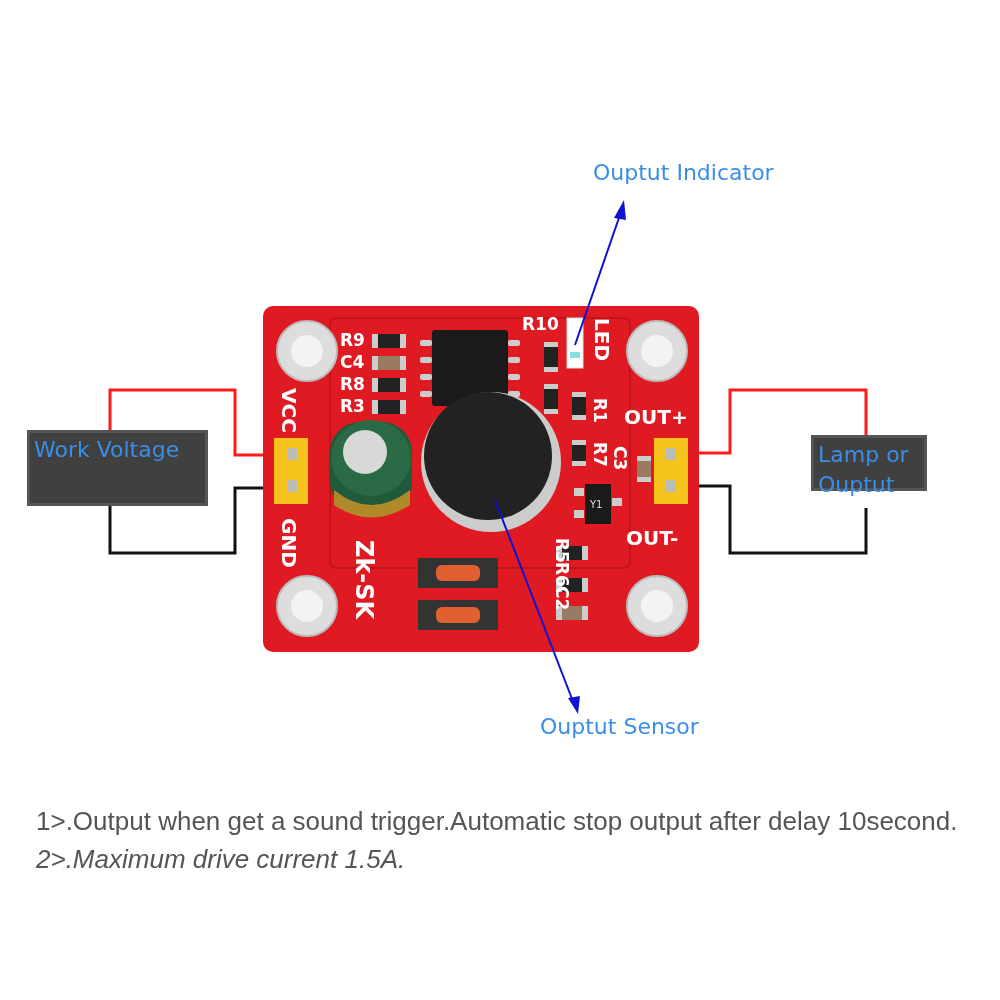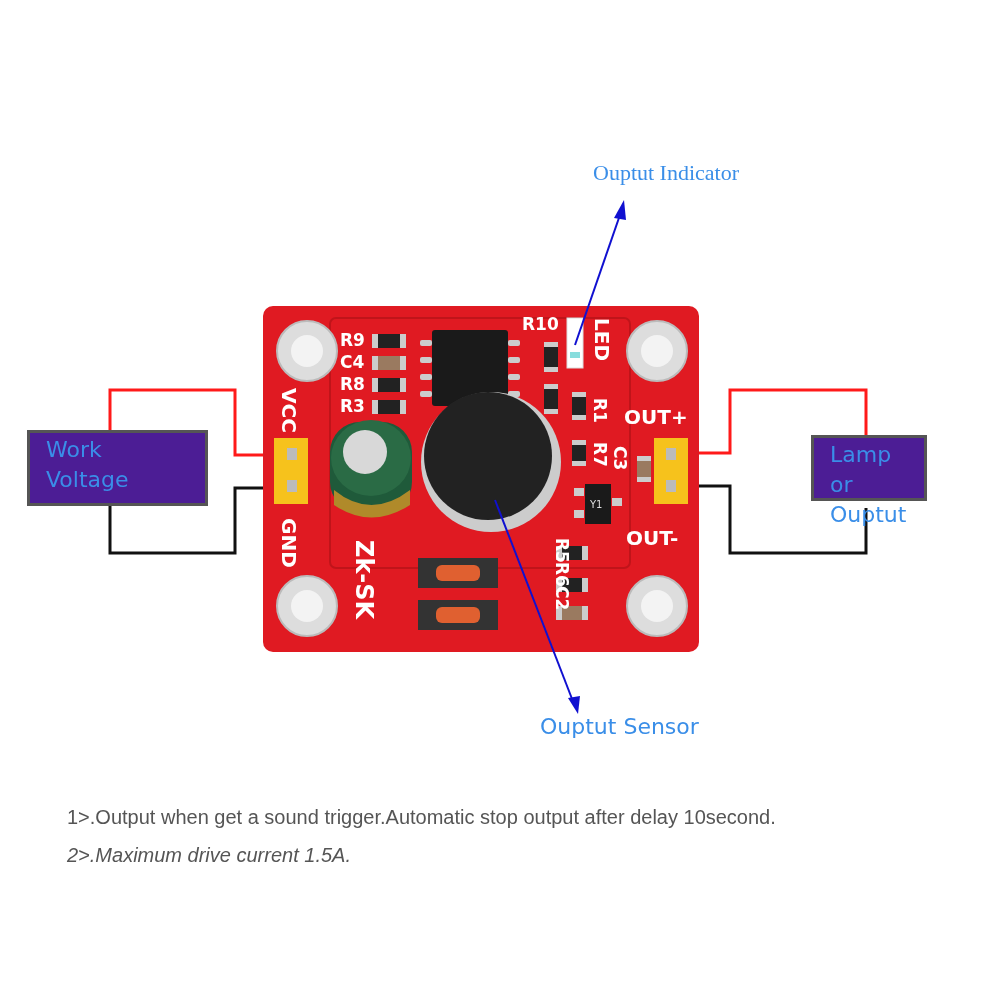--- a/index.html
+++ b/index.html
@@ -1,19 +1,19 @@
 <!DOCTYPE html>
 <html><head>
 <meta charset="utf-8">
 <style>
   html,body{margin:0;padding:0;background:#fff;}
   body{width:1000px;height:1000px;position:relative;overflow:hidden;font-family:"DejaVu Sans",sans-serif;}
   .label{position:absolute;color:#3a8ee8;font-size:22px;white-space:nowrap;}
-  .box{position:absolute;border:3px solid #555;background:#4c1d95;color:#3a8ee8;font-size:22px;line-height:30px;padding:2px 16px;box-sizing:border-box;}
-  .note{position:absolute;left:36px;color:#555;font-size:20px;font-family:"Liberation Sans",sans-serif;white-space:nowrap;margin-left:31px;}
+  .box{position:absolute;border:3px solid #555;background:#404040;color:#3a8ee8;font-size:22px;line-height:30px;padding:2px 4px;box-sizing:border-box;}
+  .note{position:absolute;left:36px;color:#555;font-size:26px;font-family:"Liberation Sans",sans-serif;white-space:nowrap;}
   svg{position:absolute;left:0;top:0;}
   .silk{font-family:"DejaVu Sans",sans-serif;font-weight:bold;fill:#fff;}
 </style>
 </head>
 <body>
 
 <svg width="1000" height="1000">
 
   <g>
     <polyline points="110,430 110,390 235,390 235,455 295,455" fill="none" stroke="#ff1a1a" stroke-width="3"></polyline>
@@ -191,26 +191,26 @@
   <g>
     <line x1="575" y1="345" x2="621" y2="212" stroke="#1010d0" stroke-width="2"></line>
     <polygon points="624,200 614,218 626,220" fill="#1010d0"></polygon>
   </g>
   <g>
     <line x1="495" y1="500" x2="574" y2="704" stroke="#1010d0" stroke-width="2"></line>
     <polygon points="578,714 568,698 580,696" fill="#1010d0"></polygon>
   </g>
 </svg>
 
-<div class="label" style="left:593px;top:160px;font-family:Liberation Serif, serif;">Ouptut Indicator</div>
+<div class="label" style="left:593px;top:160px;">Ouptut Indicator</div>
 <div class="label" style="left:540px;top:714px;">Ouptut Sensor</div>
 
 <div class="box" style="left:27px;top:430px;width:181px;height:76px;">
   <div>Work Voltage</div>
 </div>
 
-<div class="box" style="left:811px;top:435px;width:116px;height:66px;">
+<div class="box" style="left:811px;top:435px;width:116px;height:56px;">
   <div>Lamp or</div>
   <div>Ouptut</div>
 </div>
 
 <div class="note" style="top:806px;">1&gt;.Output when get a sound trigger.Automatic stop output after delay 10second.</div>
 <div class="note" style="top:844px;font-style:italic;">2&gt;.Maximum drive current 1.5A.</div>
 
 </body></html>

